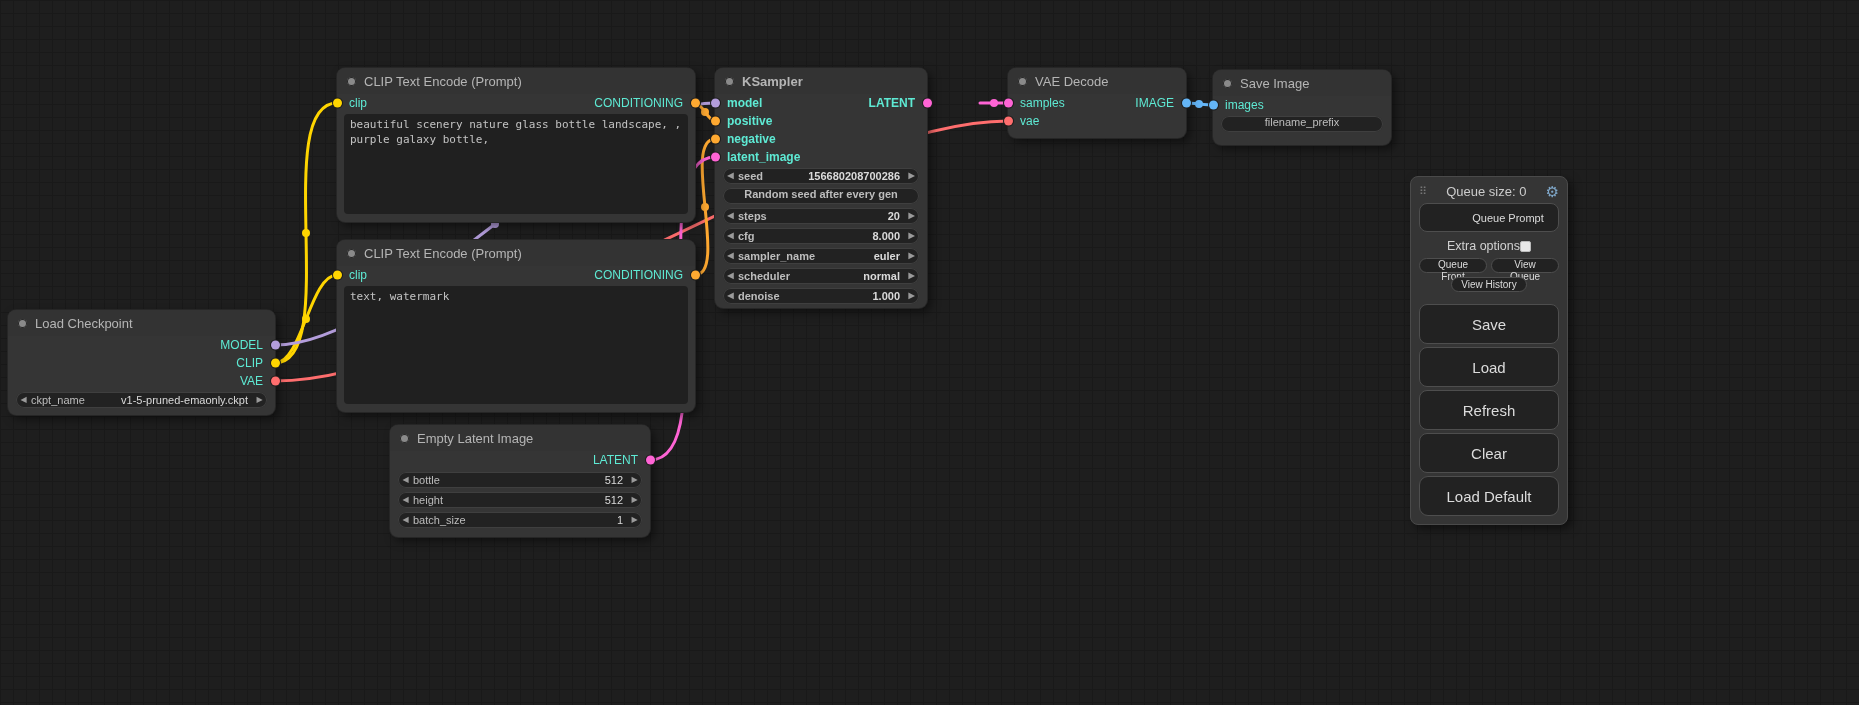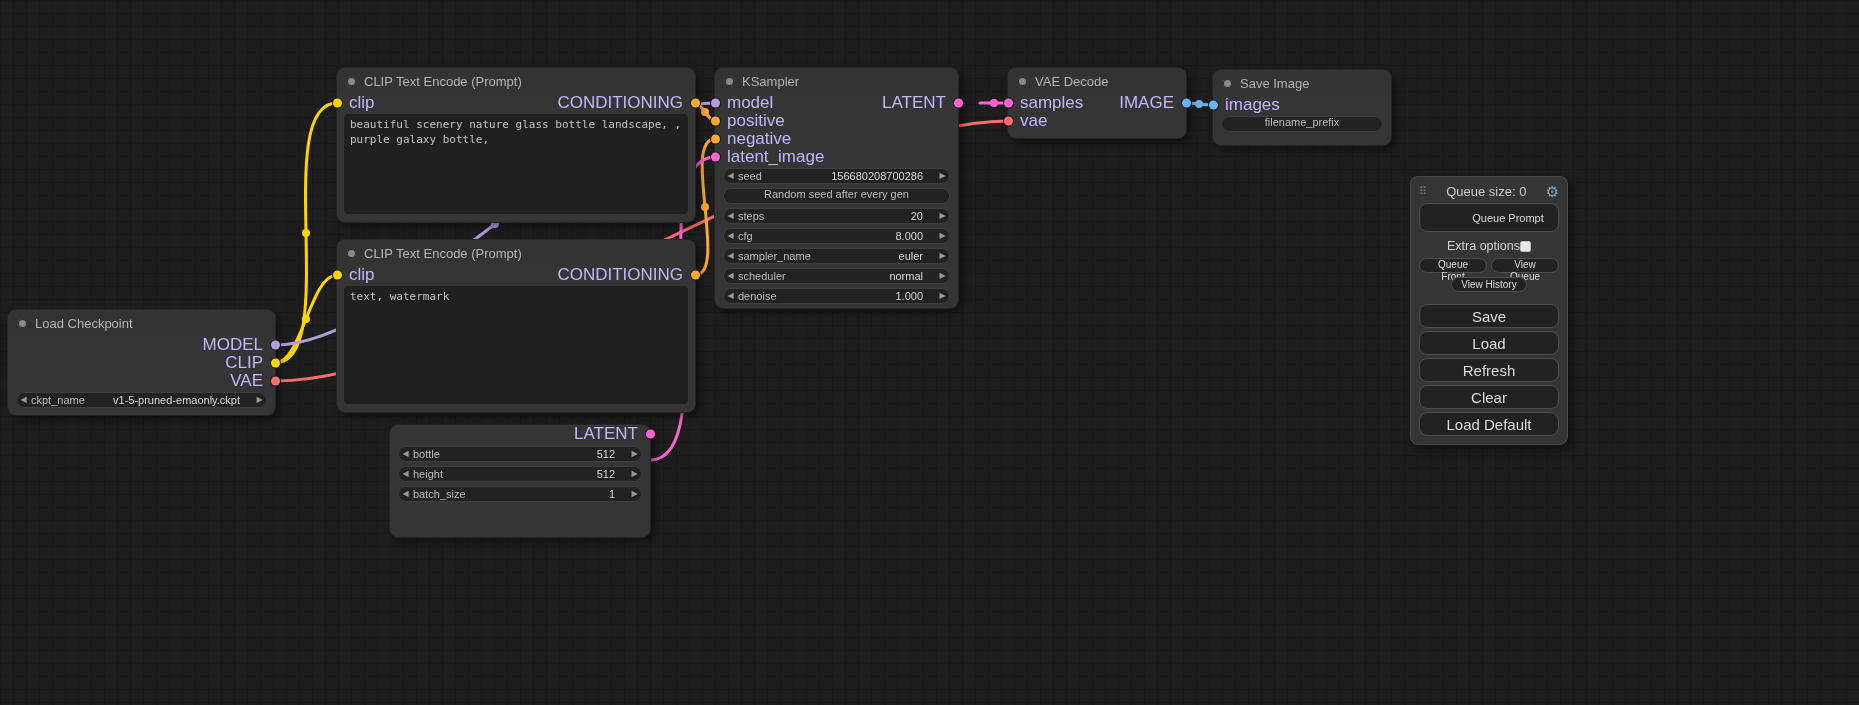--- a/index.html
+++ b/index.html
@@ -45,21 +45,21 @@
     padding:0 10px;gap:8px;
     color:#b5b5b5;font-size:13px;white-space:nowrap;
   }
   .title-dot{
     flex:none;width:9px;height:9px;border-radius:50%;
     background:#8a8a8a;box-shadow:inset 0 0 0 1px #262626;
   }
   .slot-row{
     flex:none;height:18px;position:relative;
     display:flex;align-items:center;justify-content:space-between;
-    font-size:17px;color:#c4b5fd;
+    font-size:12px;color:#5eead4;
   }
   .slot-label.in{padding-left:12px;}
   .slot-label.out{margin-left:auto;padding-right:12px;}
   .slot-dot{
     position:absolute;top:50%;transform:translateY(-50%);
     width:9px;height:9px;border-radius:50%;
     box-shadow:0 0 0 1px #1d1d1d;
   }
   .slot-dot.in{left:-4.5px;}
   .slot-dot.out{right:-4.5px;}
@@ -81,21 +81,21 @@
     flex:none;height:16px;margin:0 8px 4px 8px;
     background:#222222;border-radius:8px;
     box-shadow:inset 0 0 0 1px #3f3f3f;
     display:flex;align-items:center;
     font-size:11px;color:#c8c8c8;white-space:nowrap;
   }
   .widget .arrow{flex:none;width:15px;text-align:center;color:#9a9a9a;font-size:8px;line-height:16px;cursor:pointer;}
   .arrow.left::before{content:'\25C0';}
   .arrow.right::before{content:'\25B6';}
   .w-label{flex:none;color:#bdbdbd;}
-  .w-value{flex:1;text-align:right;color:#dadada;padding:0 12px;overflow:hidden;}
+  .w-value{flex:1;text-align:right;color:#dadada;padding:0 4px;overflow:hidden;}
   .widget.noarrow{padding:0 10px;gap:4px;flex-direction:column;}
   .widget.noarrow .w-value{padding:0;}
   .toggle-dot{flex:none;width:9px;height:9px;border-radius:50%;background:#8fa3b4;margin-left:4px;}
 
   
   #menu{
     position:absolute;z-index:3;
     left:1410px;top:176px;width:158px;
     background:#353535;border:1px solid #4a4a4a;border-radius:8px;
     box-shadow:4px 4px 10px rgba(0,0,0,.5);
@@ -114,21 +114,21 @@
     background:#222222;border:1px solid #4e4e4e;border-radius:8px;
     color:#dcdcdc;font-family:"Liberation Sans", sans-serif;
     cursor:pointer;
   }
   .btn.big{height:29px;font-size:11px;margin-bottom:6px;padding-left:44px;}
   .extra-row{display:flex;align-items:center;justify-content:center;height:16px;font-size:12.5px;margin-bottom:4px;}
   .checkbox{width:11px;height:11px;background:#e9e9e9;border-radius:2px;border:1px solid #bbb;box-sizing:border-box;cursor:pointer;}
   .small-row{display:flex;gap:4px;justify-content:center;margin-bottom:4px;}
   .btn.small{height:15px;font-size:10px;line-height:12px;padding:0 8px;width:auto;flex:1;border-radius:8px;}
   .btn.small.half{flex:none;width:76px;}
-  .btn.med{height:24px;font-size:15px;margin-bottom:3px;}
+  .btn.med{height:40px;font-size:15px;margin-bottom:3px;}
   .menu-gap{height:8px;}
 </style>
 </head>
 <body>
 
 <div id="canvas">
 
   <svg id="links" width="1859" height="705">
     <path class="link-clip" d="M275,363 C342,363 270,103 337,103"></path>
     <path class="link-clip" d="M275,363 C302,363 310,275 337,275"></path>
@@ -197,20 +197,24 @@
     <div class="slot-row">
       <span class="slot-dot in dot-clip"></span>
       <span class="slot-label in">clip</span>
       <span class="slot-label out">CONDITIONING</span>
       <span class="slot-dot out dot-cond"></span>
     </div>
     <textarea class="prompt-text" spellcheck="false" style="">text, watermark</textarea>
   </div>
 
   <div class="node" style="left:390px;top:425px;width:260px;height:112px;">
+    <div class="node-title">
+      <span class="title-dot"></span>
+      <span>Empty Latent Image</span>
+    </div>
     <div class="slot-row">
       <span class="slot-label out">LATENT</span>
       <span class="slot-dot out dot-latent"></span>
     </div>
     <div class="widget" style="margin-top:3px;">
       <span class="arrow left"></span>
       <span class="w-label">bottle</span>
       <span class="w-value">512</span>
       <span class="arrow right"></span>
     </div>
@@ -221,21 +225,21 @@
       <span class="arrow right"></span>
     </div>
     <div class="widget">
       <span class="arrow left"></span>
       <span class="w-label">batch_size</span>
       <span class="w-value">1</span>
       <span class="arrow right"></span>
     </div>
   </div>
 
-  <div class="node" style="left:715px;top:68px;width:243px;height:240px;">
+  <div class="node" style="left:715px;top:68px;width:212px;height:240px;font-weight:bold;">
     <div class="node-title">
       <span class="title-dot"></span>
       <span>KSampler</span>
     </div>
     <div class="slot-row">
       <span class="slot-dot in dot-model"></span>
       <span class="slot-label in">model</span>
       <span class="slot-label out">LATENT</span>
       <span class="slot-dot out dot-latent"></span>
     </div>

